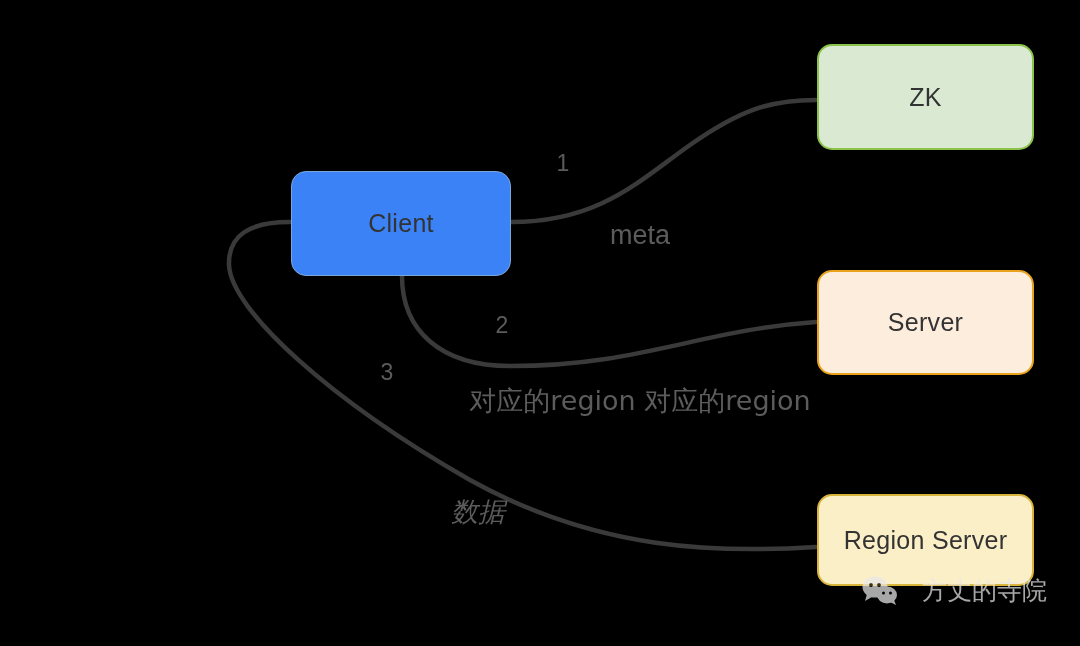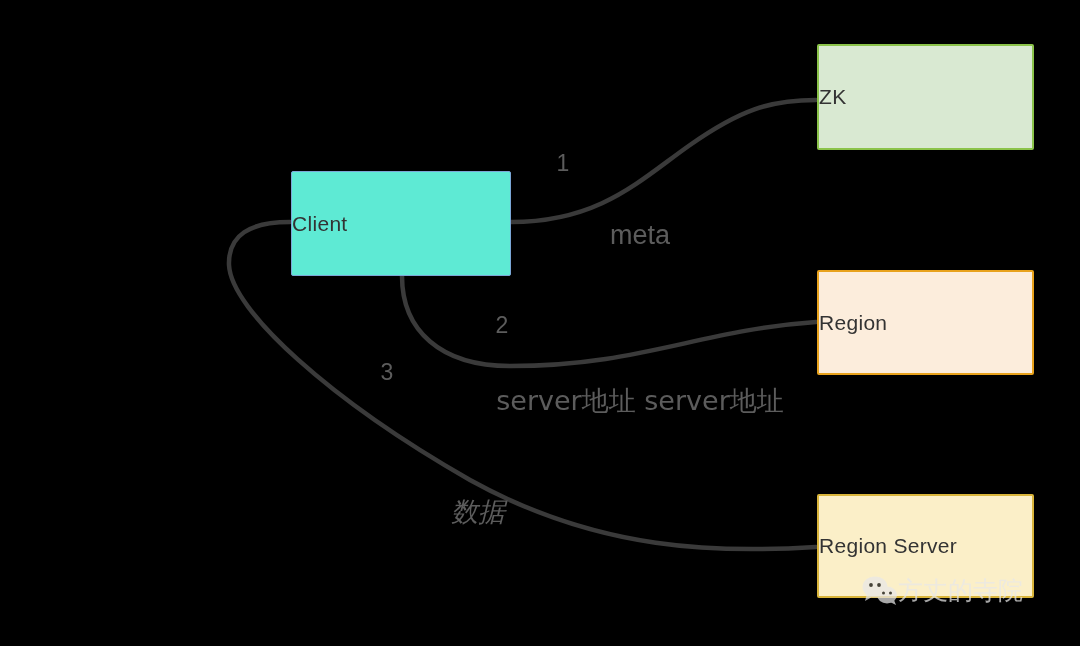--- a/index.html
+++ b/index.html
@@ -18,46 +18,46 @@
   #edge-layer {
     position: absolute;
     left: 0;
     top: 0;
     width: 1080px;
     height: 646px;
   }
   .node {
     position: absolute;
     box-sizing: border-box;
-    border-radius: 2px;
+    border-radius: 15px;
     display: flex;
     align-items: center;
-    justify-content: flex-start;
-    font-size: 21px;
+    justify-content: center;
+    font-size: 25px;
     color: #333333;
     letter-spacing: 0.3px;
     z-index: 3;
   }
   .node-client {
     left: 291px;  top: 171px;  width: 220px; height: 105px;
-    background: #5eead4;
+    background: #3b82f6;
     border: 1.6px solid #7ba7d7;
   }
   .node-zk {
     left: 817px;  top: 44px;   width: 217px; height: 106px;
     background: #d9e9d2;
     border: 2px solid #8bc34a;
   }
   .node-hmaster {
     left: 817px;  top: 270px;  width: 217px; height: 105px;
     background: #fceddc;
     border: 2px solid #e8a21c;
   }
   .node-regionserver {
-    left: 817px;  top: 494px;  width: 217px; height: 104px;
+    left: 817px;  top: 494px;  width: 217px; height: 92px;
     background: #fbefc8;
     border: 2px solid #d9b43a;
   }
   .edge-label {
     position: absolute;
     color: #5c5c5c;
     font-size: 27px;
     white-space: nowrap;
     z-index: 2;
     transform: translate(-50%, -50%);
@@ -70,21 +70,21 @@
   .lbl-addr  { left: 640px; top: 401px; }
   .lbl-3     { left: 387px; top: 372px; }
   .lbl-data  { left: 478px; top: 512px; font-style: italic; }
 
   #watermark {
     position: absolute;
     left: 862px;
     top: 574px;
     display: flex;
     align-items: center;
-    gap: 0;
+    gap: 24px;
     opacity: 0.72;
     z-index: 5;
   }
   #watermark .wm-text {
     color: #e8e8e8;
     font-size: 25px;
     font-family: "DejaVu Sans", "Liberation Sans", sans-serif;
     white-space: nowrap;
   }
 </style>
@@ -104,32 +104,32 @@
 
   <div class="node node-client">
     <span>Client</span>
   </div>
 
   <div class="node node-zk">
     <span>ZK</span>
   </div>
 
   <div class="node node-hmaster">
-    <span>Region</span>
+    <span>Server</span>
   </div>
 
   <div class="node node-regionserver">
     <span>Region Server</span>
   </div>
 
   <div class="edge-label num lbl-1">1</div>
   <div class="edge-label lbl-meta">meta</div>
 
   <div class="edge-label num lbl-2">2</div>
-  <div class="edge-label cjk lbl-addr">server地址 server地址</div>
+  <div class="edge-label cjk lbl-addr">对应的region 对应的region</div>
 
   <div class="edge-label num lbl-3">3</div>
   <div class="edge-label cjk lbl-data">数据</div>
 
   <div id="watermark">
     <svg width="36" height="30" viewBox="0 0 36 30">
       <ellipse cx="13" cy="11" rx="12.5" ry="10.5" fill="#e8e8e8"></ellipse>
       <polygon points="5,18 3,25 10,21" fill="#e8e8e8"></polygon>
       <circle cx="9" cy="9" r="1.9" fill="#000000"></circle>
       <circle cx="17" cy="9" r="1.9" fill="#000000"></circle>

